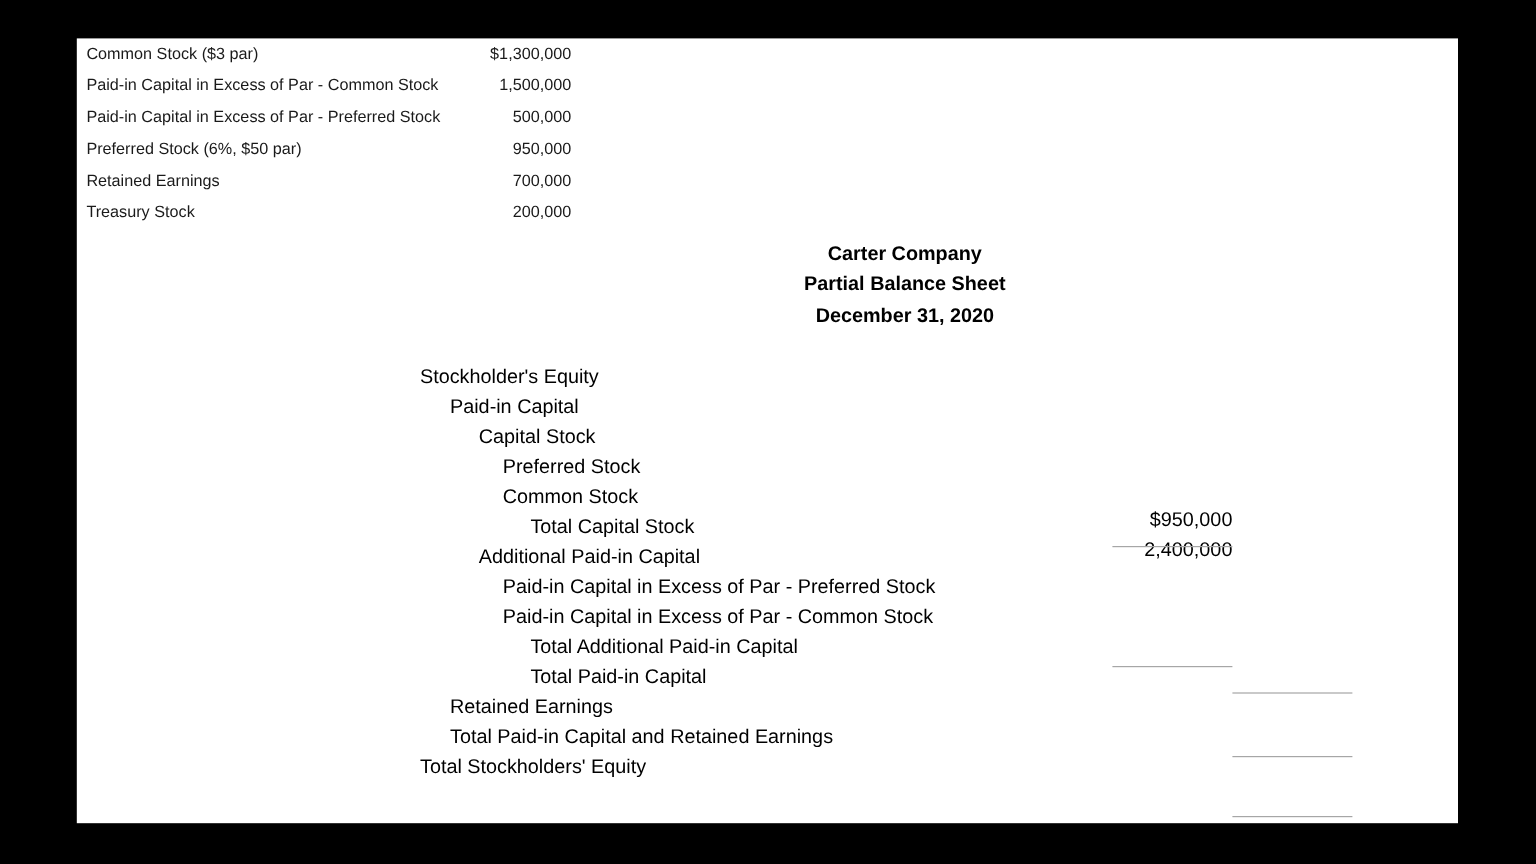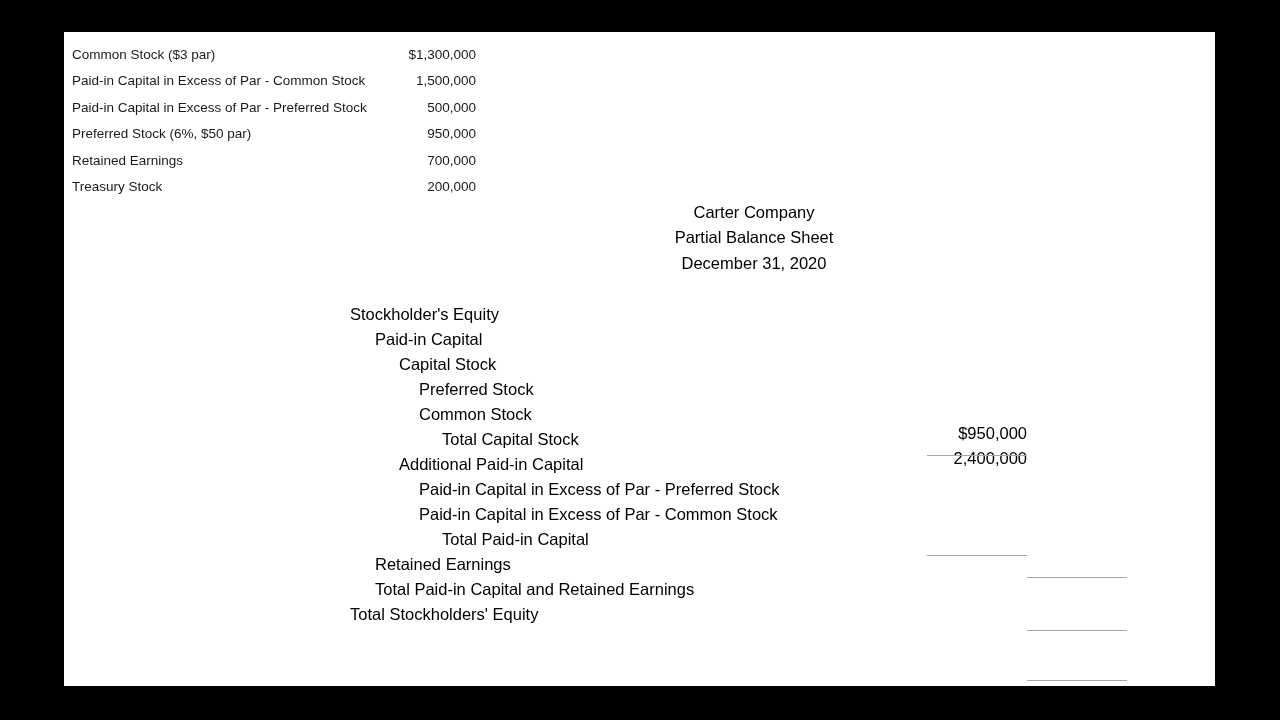--- a/index.html
+++ b/index.html
@@ -22,21 +22,21 @@
     width: 1151px;
     height: 654px;
     background: #ffffff;
     overflow: hidden;
   }
 
   
   #ref-table {
     position: absolute;
     left: 8px;
-    top: 10px;
+    top: 0;
     width: 404px;
   }
   .ref-row {
     position: relative;
     height: 26.4px;
     line-height: 26.4px;
   }
   .ref-label {
     position: absolute;
     left: 0px;
@@ -58,21 +58,21 @@
   
   #stmt-heading {
     position: absolute;
     left: 430px;
     top: 168px;
     width: 520px;
     text-align: center;
   }
   #stmt-heading div {
     font-size: 16.5px;
-    font-weight: normal;
+    font-weight: bold;
     color: #000000;
     line-height: 25.3px;
     white-space: nowrap;
   }
 
   
   #stmt-body {
     position: absolute;
     left: 0px;
     top: 270px;
@@ -205,20 +205,25 @@
         <span class="stmt-amount col-a"></span>
         <span class="stmt-amount col-b"></span>
       </div>
       <div class="stmt-row">
         <span class="stmt-label ind3">Paid-in Capital in Excess of Par - Preferred Stock</span>
         <span class="stmt-amount col-a"></span>
         <span class="stmt-amount col-b"></span>
       </div>
       <div class="stmt-row">
         <span class="stmt-label ind3">Paid-in Capital in Excess of Par - Common Stock</span>
+        <span class="stmt-amount col-a"></span>
+        <span class="stmt-amount col-b"></span>
+      </div>
+      <div class="stmt-row">
+        <span class="stmt-label ind4">Total Additional Paid-in Capital</span>
         <span class="stmt-amount col-a"></span>
         <span class="stmt-amount col-b"></span>
       </div>
       <div class="stmt-row">
         <span class="stmt-label ind4">Total Paid-in Capital</span>
         <span class="stmt-amount col-a"></span>
         <span class="stmt-amount col-b"></span>
       </div>
       <div class="stmt-row">
         <span class="stmt-label ind1">Retained Earnings</span>

